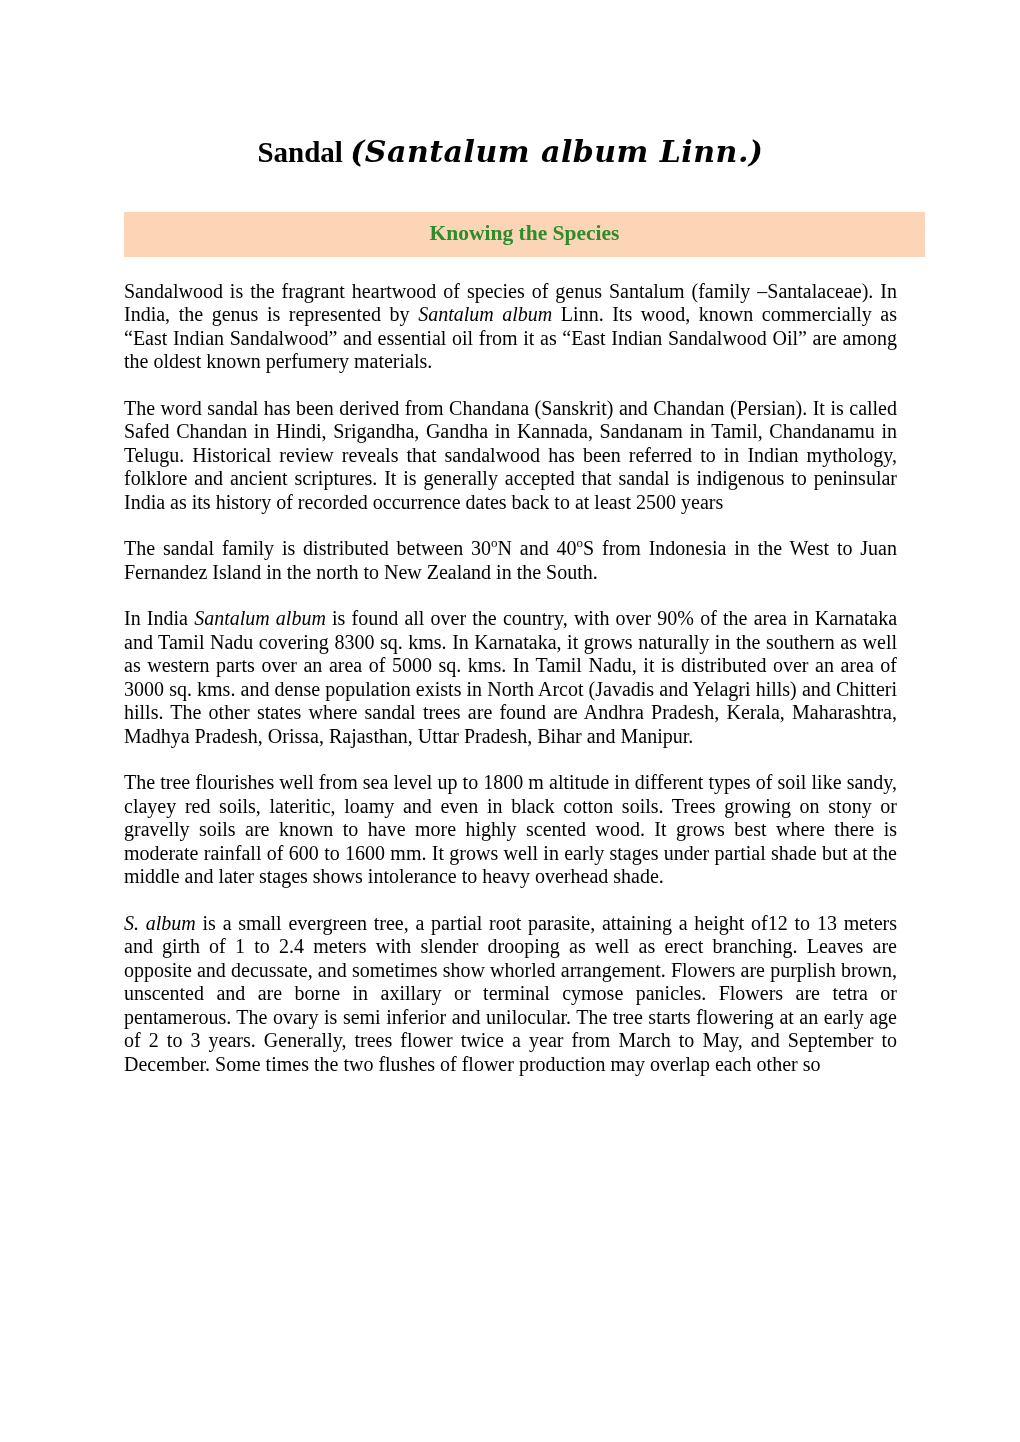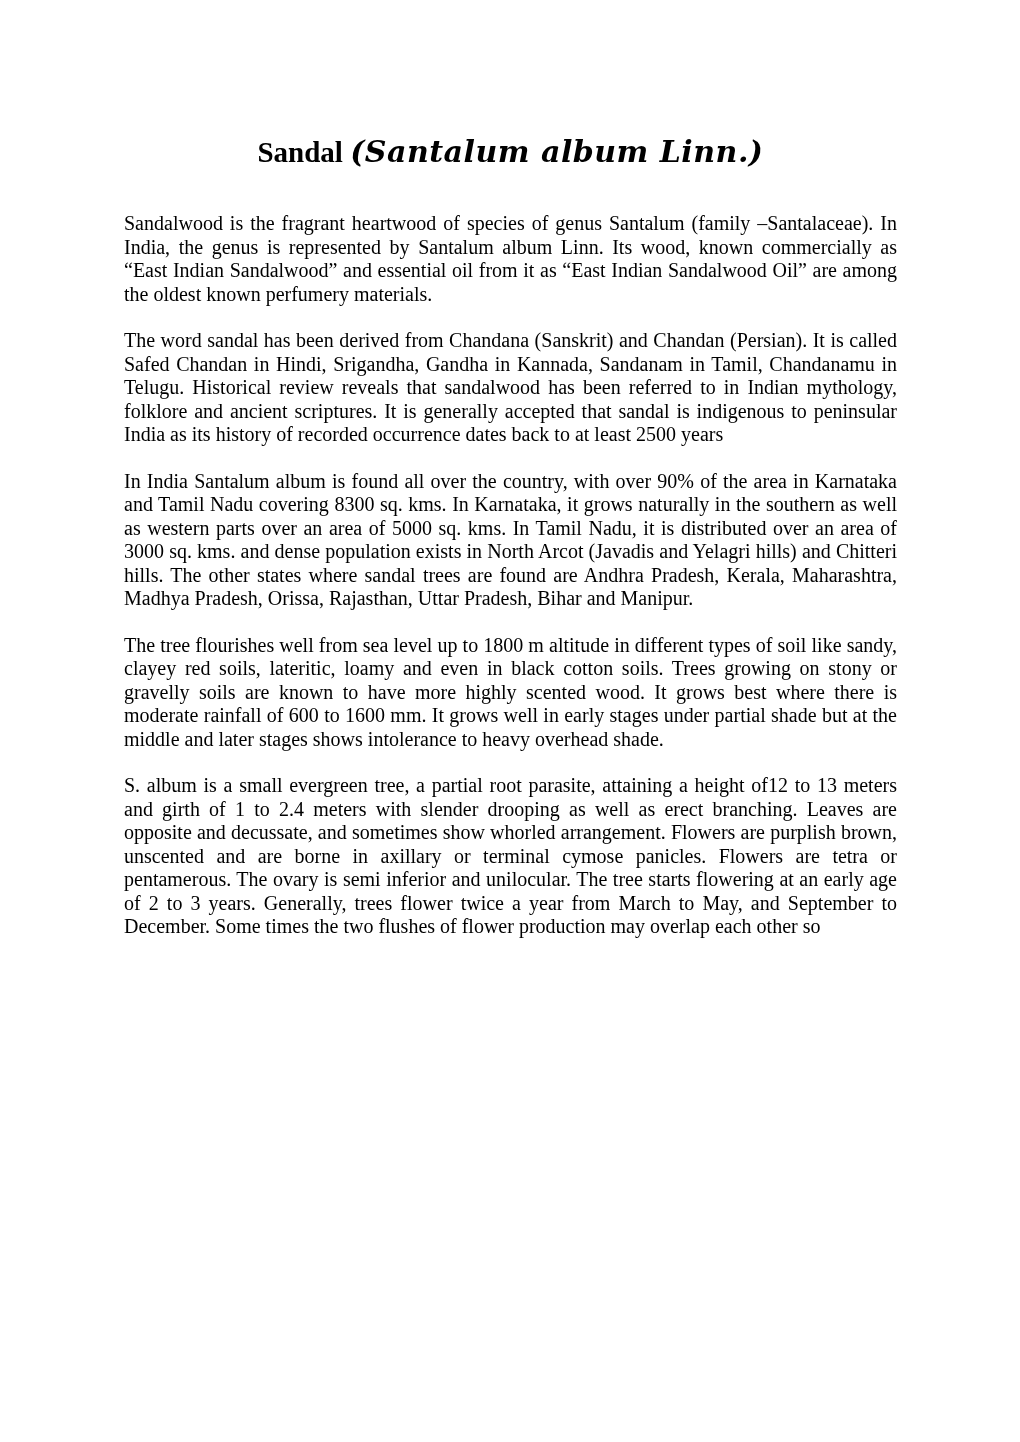--- a/index.html
+++ b/index.html
@@ -53,40 +53,44 @@
     font-weight: bold;
     color: var(--heading-text);
     font-family: "Liberation Serif", serif;
   }
   .para {
     margin: 23px 0 0 0;
     font-size: 20px;
     line-height: 23.5px;
     text-align: justify;
   }
-  .para .italic { }
+  .para .italic { font-style: italic; }
   .para sup {
     font-size: 13px;
     line-height: 0;
     vertical-align: super;
   }
 </style>
 </head>
 <body>
 
 <div class="page">
 
   <h1 class="title"><span class="title-main">Sandal </span><span class="title-species">(Santalum album Linn.)</span></h1>
 
   <section>
+    <div class="heading-bar">
+      <h2>Knowing the Species</h2>
+    </div>
     <p class="para"><span>Sandalwood is the fragrant heartwood of species of genus Santalum (family –Santalaceae). In India, the genus is represented by </span><span class="italic">Santalum album</span><span> Linn. Its wood, known commercially as “East Indian Sandalwood” and essential oil from it as “East Indian Sandalwood Oil” are among the oldest known perfumery materials.</span></p>
     <p class="para"><span>The word sandal has been derived from Chandana (Sanskrit) and Chandan (Persian). It is called Safed Chandan in Hindi, Srigandha, Gandha in Kannada, Sandanam in Tamil, Chandanamu in Telugu. Historical review reveals that sandalwood has been referred to in Indian mythology, folklore and ancient scriptures. It is generally accepted that sandal is indigenous to peninsular India as its history of recorded occurrence dates back to at least 2500 years</span></p>
   </section>
 
   <section>
+    <p class="para"><span>The sandal family is distributed between 30</span><sup>o</sup><span>N and 40</span><sup>o</sup><span>S from Indonesia in the West to Juan Fernandez Island in the north to New Zealand in the South.</span></p>
     <p class="para"><span>In India </span><span class="italic">Santalum album</span><span> is found all over the country, with over 90% of the area in Karnataka and Tamil Nadu covering 8300 sq. kms. In Karnataka, it grows naturally in the southern as well as western parts over an area of 5000 sq. kms. In Tamil Nadu, it is distributed over an area of 3000 sq. kms. and dense population exists in North Arcot (Javadis and Yelagri hills) and Chitteri hills. The other states where sandal trees are found are Andhra Pradesh, Kerala, Maharashtra, Madhya Pradesh, Orissa, Rajasthan, Uttar Pradesh, Bihar and Manipur.</span></p>
     <p class="para"><span>The tree flourishes well from sea level up to 1800 m altitude in different types of soil like sandy, clayey red soils, lateritic, loamy and even in black cotton soils. Trees growing on stony or gravelly soils are known to have more highly scented wood. It grows best where there is moderate rainfall of 600 to 1600 mm. It grows well in early stages under partial shade but at the middle and later stages shows intolerance to heavy overhead shade.</span></p>
   </section>
 
   <section>
     <p class="para"><span class="italic">S. album</span><span> is a small evergreen tree, a partial root parasite, attaining a height of12 to 13 meters and girth of 1 to 2.4 meters with slender drooping as well as erect branching. Leaves are opposite and decussate, and sometimes show whorled arrangement. Flowers are purplish brown, unscented and are borne in axillary or terminal cymose panicles. Flowers are tetra or pentamerous. The ovary is semi inferior and unilocular. The tree starts flowering at an early age of 2 to 3 years. Generally, trees flower twice a year from March to May, and September to December. Some times the two flushes of flower production may overlap each other so</span></p>
   </section>
 
 </div>
 

